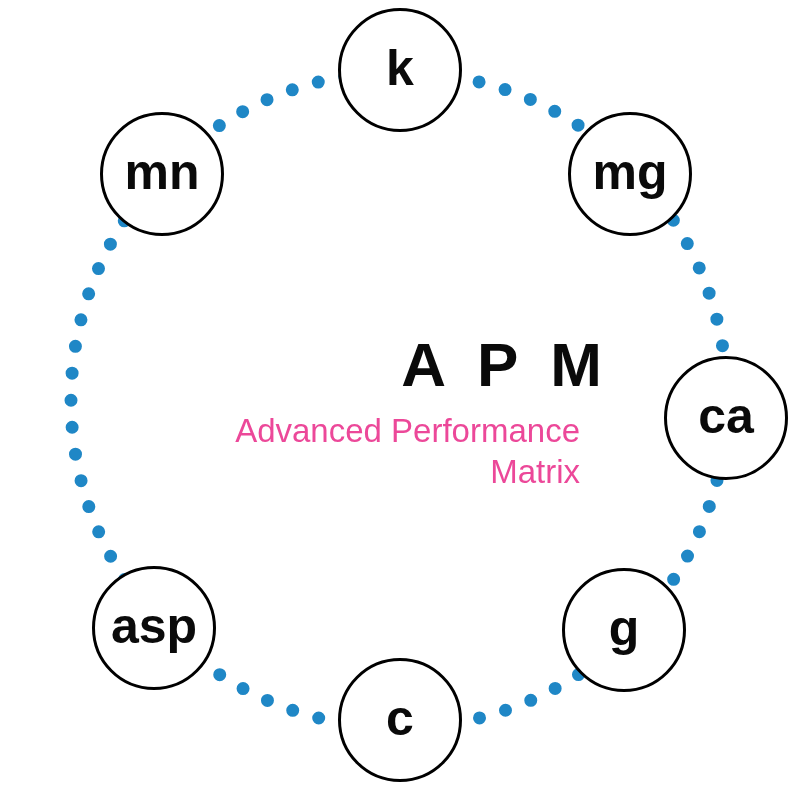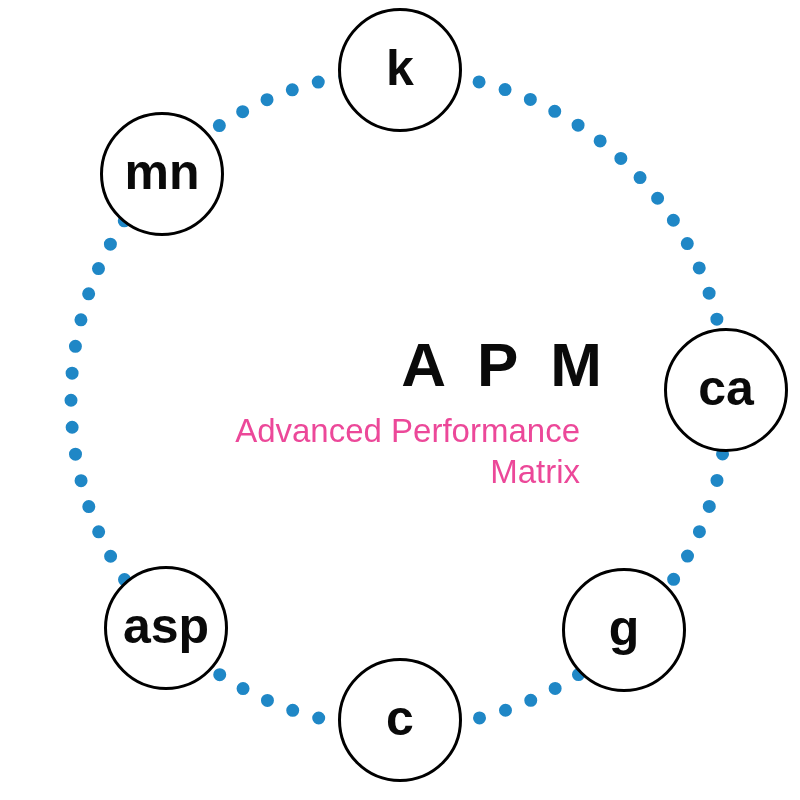--- a/index.html
+++ b/index.html
@@ -38,24 +38,24 @@
     font-size: 50px;
     font-weight: 700;
     color: #0a0a0a;
     letter-spacing: 0px;
     line-height: 1;
     padding-bottom: 4px;
   }
   
   .pos-k   { left: 338px; top:   8px; }
   .pos-mg  { left: 568px; top: 112px; }
-  .pos-ca  { left: 664px; top: 328px; }
+  .pos-ca  { left: 664px; top: 356px; }
   .pos-g   { left: 562px; top: 568px; }
   .pos-c   { left: 338px; top: 658px; }
-  .pos-asp { left: 104px; top: 566px; }
+  .pos-asp { left: 92px; top: 566px; }
   .pos-cr  { left:  12px; top: 342px; }
   .pos-mn  { left: 100px; top: 112px; }
 
   .center-block {
     position: absolute;
     left: 50%;
     top: 334px;
     transform: translateX(-50%);
     width: 420px;
     text-align: right;
@@ -83,20 +83,23 @@
 
 <div class="stage">
 
   <svg class="ring" width="800" height="800" viewBox="0 0 800 800" aria-hidden="true">
     <circle cx="399" cy="400" r="328" fill="none" stroke-width="13" stroke-linecap="round" stroke-dasharray="0 27.1" stroke="#1f87c6"></circle>
   </svg>
 
   <div class="node pos-k">
     <span class="node-label">k</span>
   </div>
+  <div class="node pos-mg">
+    <span class="node-label">mg</span>
+  </div>
   <div class="node pos-ca">
     <span class="node-label">ca</span>
   </div>
   <div class="node pos-g">
     <span class="node-label">g</span>
   </div>
   <div class="node pos-c">
     <span class="node-label">c</span>
   </div>
   <div class="node pos-asp">

